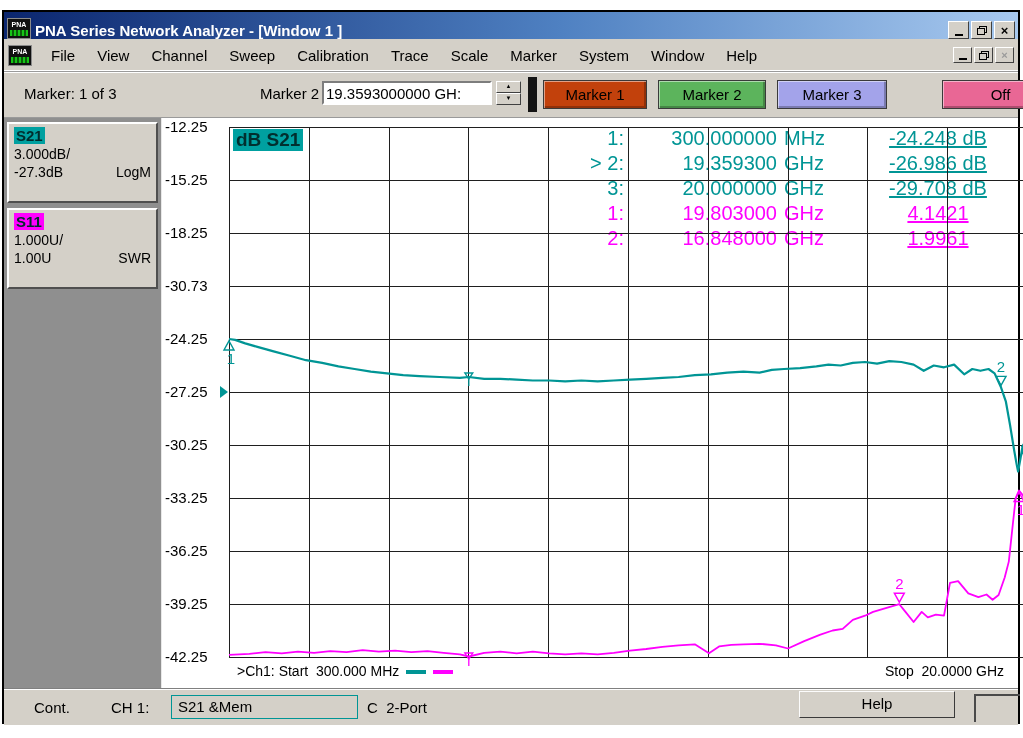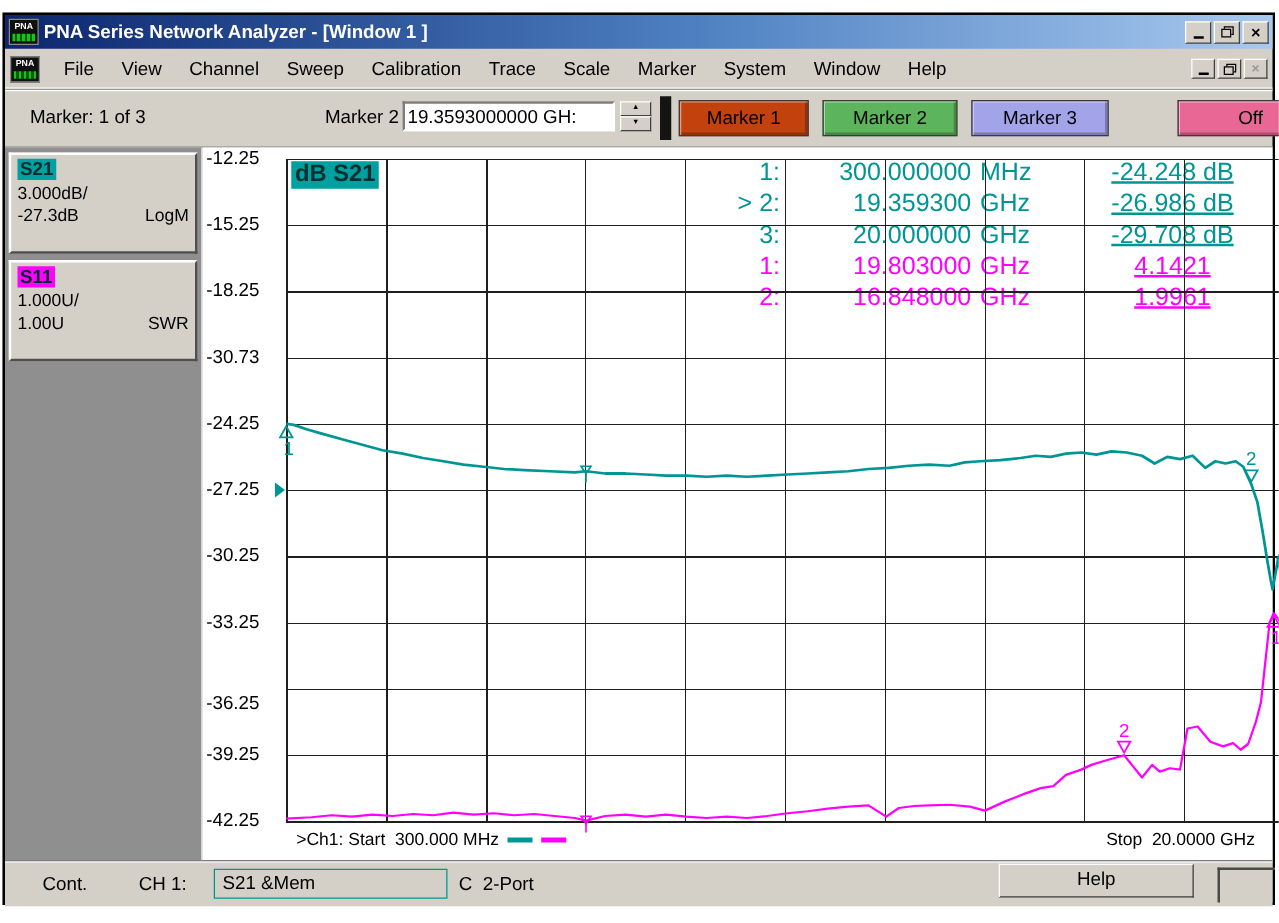--- a/index.html
+++ b/index.html
@@ -3,21 +3,21 @@
 <meta charset="utf-8">
 <style>
   html,body{margin:0;padding:0;}
   body{width:1023px;height:738px;background:#fff;position:relative;overflow:hidden;
        font-family:"Liberation Sans", sans-serif;color:#000;}
   .window{position:absolute;left:2px;top:10px;width:1018px;height:714px;
           border:2px solid #000;box-sizing:border-box;background:#d4d0c8;}
 
   
   .titlebar{height:27px;background:linear-gradient(to right,#0b266f,#4f81c2 55%,#a8c9ef);
-            display:flex;align-items:center;padding:0 3px;}
+            display:flex;align-items:flex-end;padding:0 3px;}
   .title-text{color:#fff;font-weight:bold;font-size:15px;margin-left:4px;white-space:pre;flex:1;}
   .pna-icon{width:24px;height:21px;background:#101010;border:1px solid #8a8a8a;box-sizing:border-box;
             display:flex;flex-direction:column;align-items:center;justify-content:center;}
   .pna-icon .t{color:#fff;font-size:7px;font-weight:bold;line-height:8px;letter-spacing:0;}
   .pna-icon .w{width:18px;height:6px;background:
       repeating-linear-gradient(90deg,#17c517 0 2px,#0a5c0a 2px 4px);margin-top:1px;}
   .wbtn{width:21px;height:18px;background:#d4d0c8;border:1px solid;border-color:#fff #404040 #404040 #fff;
         box-sizing:border-box;display:flex;align-items:center;justify-content:center;margin-left:2px;
         font-size:13px;font-weight:bold;line-height:1;}
   .wbtn.small{width:19px;height:16px;font-size:11px;}
@@ -183,21 +183,21 @@
       <div class="trace-chip">dB S21</div>
       <div id="yticks">
           <div class="ytick" style="top: 0px;">-12.25</div>
           <div class="ytick" style="top: 53px;">-15.25</div>
           <div class="ytick" style="top: 106px;">-18.25</div>
           <div class="ytick" style="top: 159px;">-30.73</div>
           <div class="ytick" style="top: 212px;">-24.25</div>
           <div class="ytick" style="top: 265px;">-27.25</div>
           <div class="ytick" style="top: 318px;">-30.25</div>
           <div class="ytick" style="top: 371px;">-33.25</div>
-          <div class="ytick" style="top: 436px;">-36.25</div>
+          <div class="ytick" style="top: 424px;">-36.25</div>
           <div class="ytick" style="top: 477px;">-39.25</div>
           <div class="ytick" style="top: 530px;">-42.25</div>
         </div>
       <div class="readouts">
           <div class="ro-row teal" style="top: 8px;">
             <span class="ro-label">1:</span>
             <span class="ro-num">300.000000</span>
             <span class="ro-unit">MHz</span>
             <span class="ro-val">-24.248 dB</span>
           </div>

